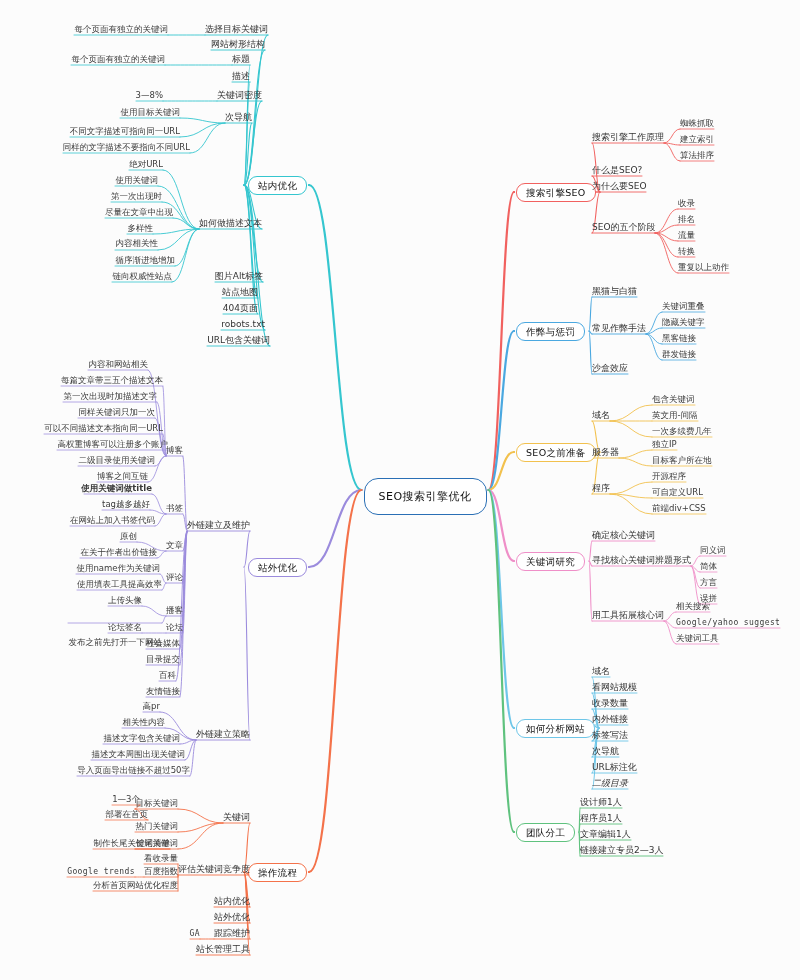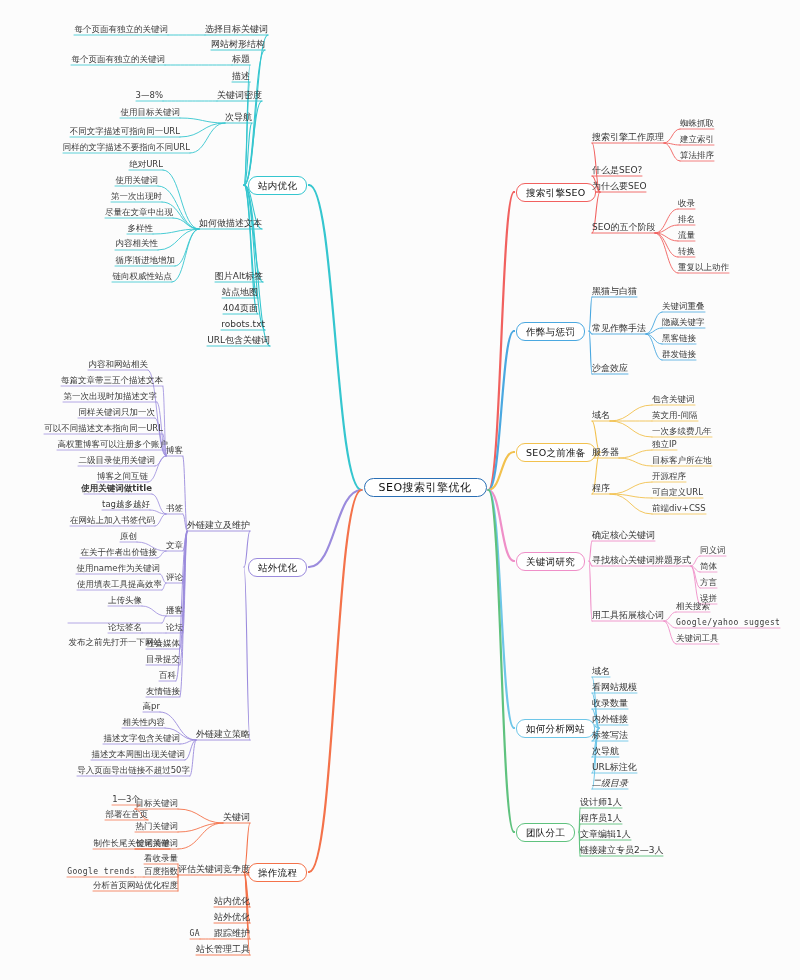--- a/index.html
+++ b/index.html
@@ -2,21 +2,21 @@
 <html><head>
 <meta charset="utf-8">
 <style>
   html,body{margin:0;padding:0;background:#fcfcfc;}
   body{font-family:"DejaVu Sans","Liberation Sans",sans-serif;}
   #stage{position:relative;width:800px;height:980px;background:#fcfcfc;overflow:hidden;}
   svg#wires{position:absolute;left:0;top:0;width:800px;height:980px;pointer-events:none;}
   .node{position:absolute;white-space:nowrap;font-size:9px;line-height:11px;color:#2b2b2b;}
   .root{
     border:1.6px solid #2a6fb5;border-radius:14px;background:#ffffff;
-    padding:3px 14px;font-size:11px;color:#111;letter-spacing:.5px;
+    padding:12px 14px;font-size:11px;color:#111;letter-spacing:.5px;
   }
   .lvl1{
     border:1.2px solid #888;border-radius:9px;background:#ffffff;
     padding:3px 9px;font-size:9.5px;color:#111;letter-spacing:.3px;
   }
   .lvl2{font-size:9px;color:#333;}
   .lvl3{font-size:8.5px;color:#3a3a3a;}
   .mono{font-family:"DejaVu Sans Mono","Liberation Mono",monospace;letter-spacing:.4px;font-size:8px;}
 </style>
 </head>

